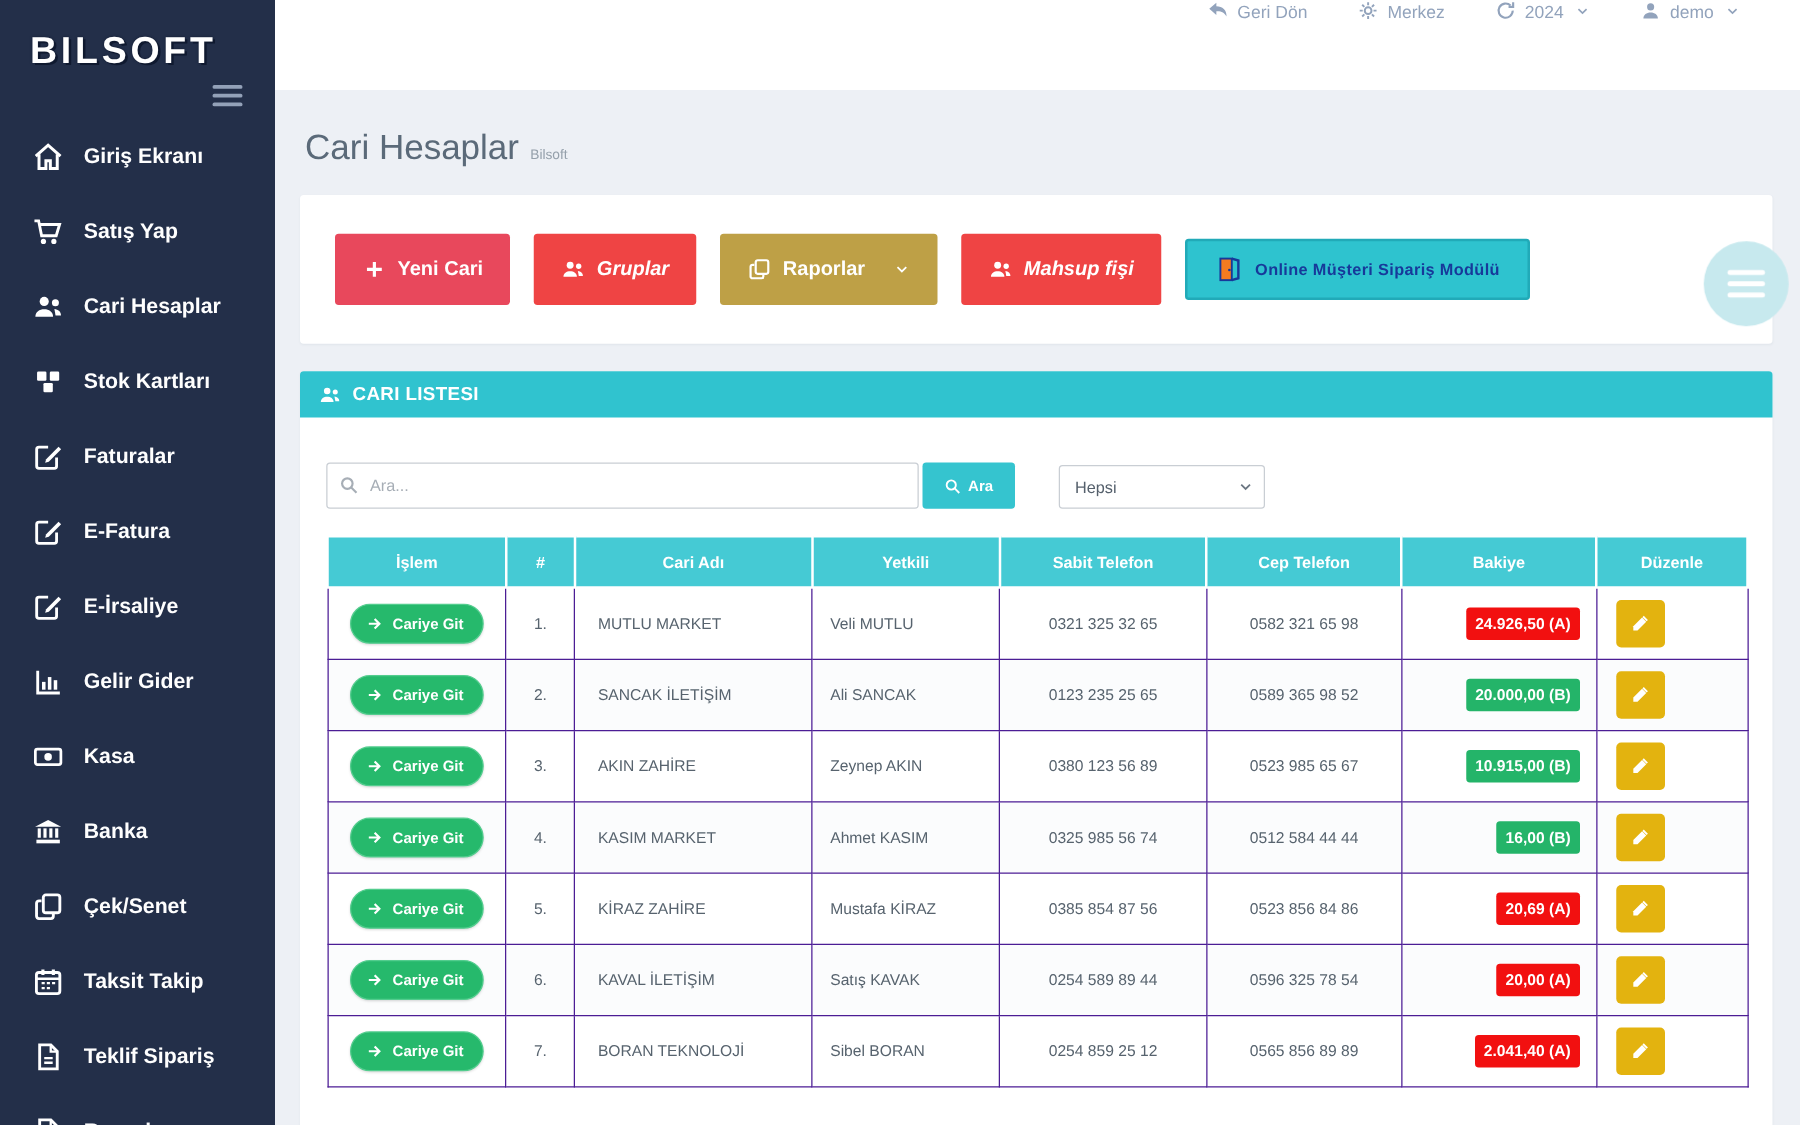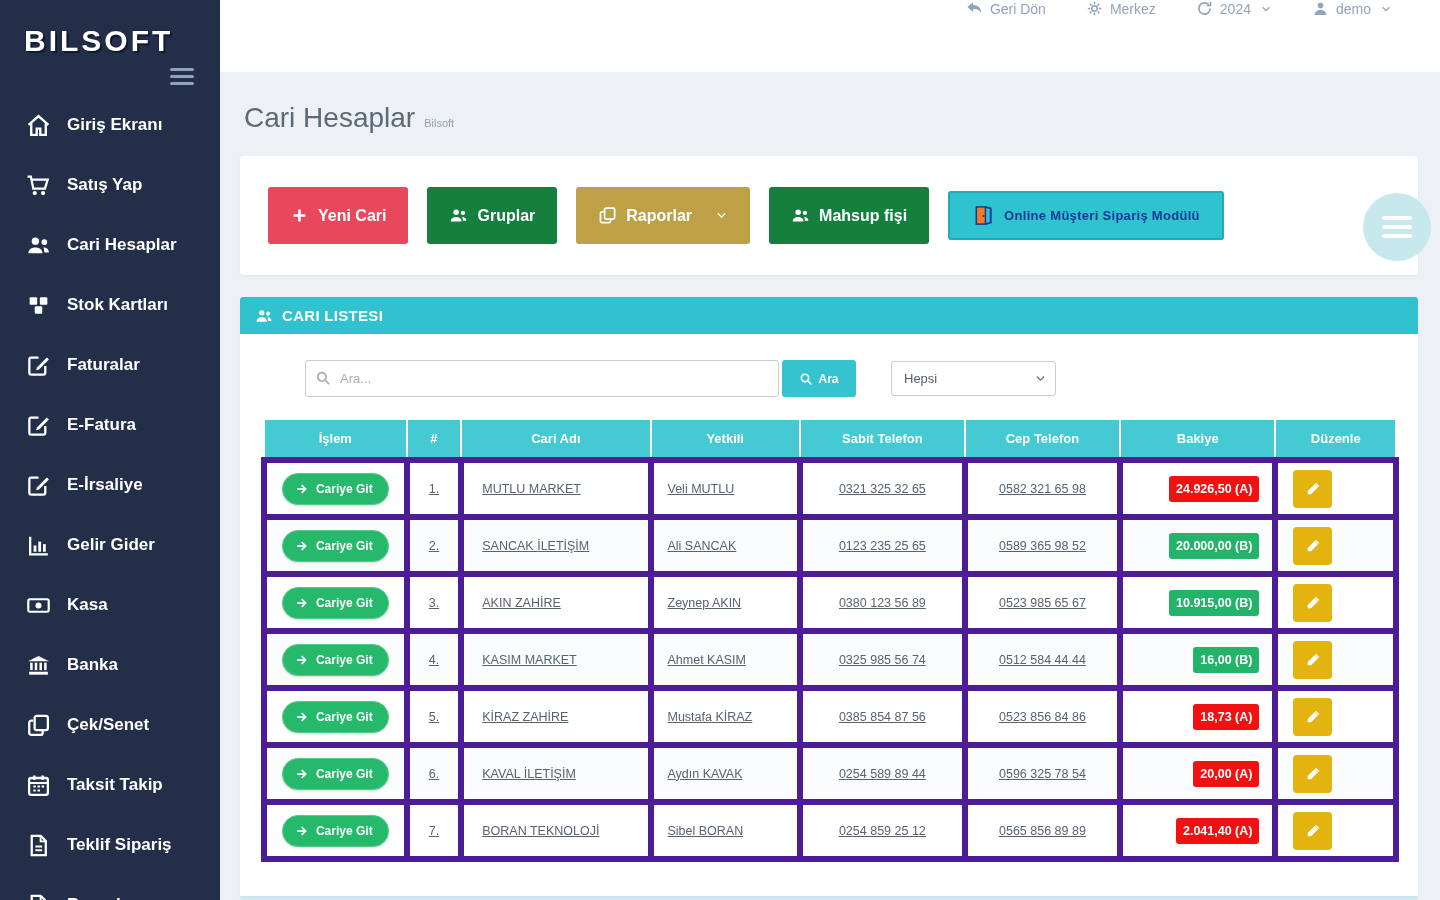--- a/index.html
+++ b/index.html
@@ -35,60 +35,60 @@
   .page-subtitle { font-size:11px; color:#95a0ab; }
 
   
   .card { background:#fff; border-radius:3px; box-shadow:0 1px 2px rgba(40,60,90,.06); }
   .card-actions { margin-top:22px; padding:31px 28px; display:flex; gap:19px; align-items:center; }
   .btn { display:inline-flex; align-items:center; gap:9px; height:57px; border:none;
     border-radius:3px; padding:0 22px; font-family:inherit; font-size:16px; font-weight:700;
     color:#fff; cursor:pointer; }
   .btn svg { width:19px; height:19px; }
   .btn-red { background:#e8485c; }
-  .btn-teal { background:#15803d; }
+  .btn-teal { background:#ef4444;font-style:italic; }
   .btn-gold { background:#bea046; }
   .btn-gold .caret { width:13px; height:13px; margin-left:14px; }
   .btn-online { background:#2ec3cf; border:2px solid #21aab8; color:#17399a;
     font-size:13px; font-weight:800; height:49px; letter-spacing:.3px; }
   .btn-online svg { width:23px; height:23px; }
 
   .fab { position:fixed; right:9px; top:193px; width:68px; height:68px; border-radius:50%;
     background:#c7e9ee; border:none; display:flex; flex-direction:column; gap:5px;
     align-items:center; justify-content:center; cursor:pointer; z-index:6; }
   .fab span { width:30px; height:4px; background:#fff; border-radius:2px; }
 
   
   .card-list { margin-top:22px; border-bottom:3px solid #c9e8f0; padding-bottom:34px; }
   .panel-head { background:#30c3cf; color:#fff; height:37px; display:flex; align-items:center;
     gap:9px; padding-left:15px; font-size:15px; font-weight:700; letter-spacing:.3px;
     border-radius:3px 3px 0 0; }
   .panel-head svg { width:18px; height:18px; }
 
-  .search-row { display:flex; align-items:center; padding:26px 20px 15px 21px;margin-left:44px; }
+  .search-row { display:flex; align-items:flex-end; padding:36px 20px 15px 21px; }
   .search-wrap { position:relative; }
   .search-input { width:474px; height:37px; border:1px solid #c9ced4; border-radius:3px;
     padding:0 10px 0 34px; font-size:13px; color:#55606c; font-family:inherit; background:#fff; }
   .search-input::placeholder { color:#a7aeb6; }
   .search-wrap svg { position:absolute; left:10px; top:10px; width:16px; height:16px; color:#a7aeb6; }
   .btn-search { margin-left:3px; height:37px; width:74px; background:#35c4cf; border:none;
     border-radius:3px; color:#fff; font-size:12px; font-weight:700; font-family:inherit;
     display:inline-flex; align-items:center; justify-content:center; gap:5px; cursor:pointer; }
   .btn-search svg { width:14px; height:14px; }
   .select-wrap { position:relative; margin-left:35px; }
   .filter-select { width:165px; height:35px; border:1px solid #c9ced4; border-radius:3px;
     font-size:13px; color:#55606c; font-family:inherit; padding:0 26px 0 12px;
     appearance:none; -webkit-appearance:none; background:#fff; cursor:pointer; }
   .select-wrap svg { position:absolute; right:9px; top:11px; width:13px; height:13px;
     color:#6b7682; pointer-events:none; }
 
   table { width:calc(100% - 40px); margin:6px 20px 0 21px; border-collapse:collapse; }
   th { background:#45cad4; color:#fff; border:2px solid #fff; height:41px;
     font-size:13px; font-weight:700; text-align:center; }
-  td { border:6px solid #4c1d95; height:57px; font-size:12.5px; color:#57636e; background:#fff;text-decoration:underline; }
+  td { border:1px solid #4c1d95; height:57px; font-size:12.5px; color:#57636e; background:#fff; }
   tr:nth-child(even) td { background:#fbfcfd; }
   .c-islem { text-align:center; width:143px; }
   .c-no { text-align:center; width:55px; }
   .c-name { width:190px; padding-left:18px; }
   .c-contact { width:150px; padding-left:14px; }
   .c-phone { width:166px; text-align:center; }
   .c-mobile { width:156px; text-align:center; }
   .c-bakiye { width:156px; text-align:right; padding-right:13px; }
   .c-edit { width:121px; padding-left:15px; }
 
@@ -509,37 +509,37 @@
                   <svg class="ic">
                     <use href="#i-arrowr"></use>
                   </svg>
                   <span>Cariye Git</span>
                 </button></td>
             <td class="c-no">5.</td>
             <td class="c-name">KİRAZ ZAHİRE</td>
             <td class="c-contact">Mustafa KİRAZ</td>
             <td class="c-phone">0385 854 87 56</td>
             <td class="c-mobile">0523 856 84 86</td>
-            <td class="c-bakiye"><span class="badge red">18,73 (A)</span></td>
+            <td class="c-bakiye"><span class="badge red">20,69 (A)</span></td>
             <td class="c-edit"><button class="btn-edit">
                   <svg class="ic">
                     <use href="#i-pencil"></use>
                   </svg>
                 </button></td>
           </tr>
           <tr>
             <td class="c-islem"><button class="btn-cariye">
                   <svg class="ic">
                     <use href="#i-arrowr"></use>
                   </svg>
                   <span>Cariye Git</span>
                 </button></td>
             <td class="c-no">6.</td>
             <td class="c-name">KAVAL İLETİŞİM</td>
-            <td class="c-contact">Aydın KAVAK</td>
+            <td class="c-contact">Satış KAVAK</td>
             <td class="c-phone">0254 589 89 44</td>
             <td class="c-mobile">0596 325 78 54</td>
             <td class="c-bakiye"><span class="badge red">20,00 (A)</span></td>
             <td class="c-edit"><button class="btn-edit">
                   <svg class="ic">
                     <use href="#i-pencil"></use>
                   </svg>
                 </button></td>
           </tr>
           <tr>

